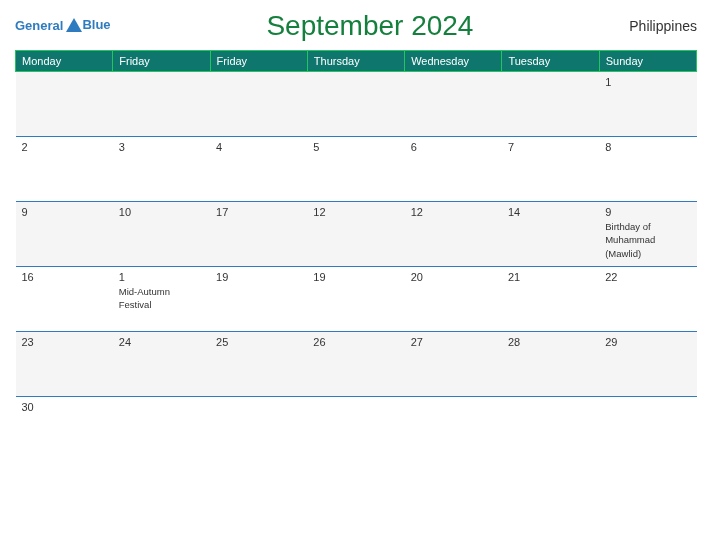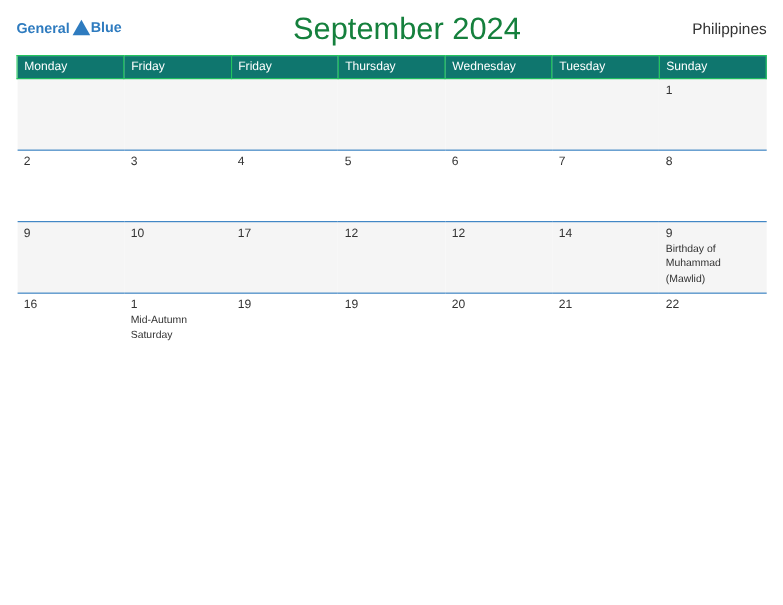--- a/index.html
+++ b/index.html
@@ -196,32 +196,66 @@
           </td>
           <td>
             <span class="day-number">14</span>
           </td>
           <td><span class="day-number">9</span><span class="event-text">Birthday of Muhammad (Mawlid)</span></td>
         </tr>
         <tr>
           <td>
             <span class="day-number">16</span>
           </td>
-          <td><span class="day-number">1</span><span class="event-text">Mid-Autumn Saturday</span></td>
+          <td><span class="day-number">1</span><span class="event-text">Mid-Autumn Festival</span></td>
           <td>
             <span class="day-number">19</span>
           </td>
           <td>
             <span class="day-number">19</span>
           </td>
           <td>
             <span class="day-number">20</span>
           </td>
           <td>
             <span class="day-number">21</span>
           </td>
           <td>
             <span class="day-number">22</span>
           </td>
+        </tr>
+        <tr>
+          <td>
+            <span class="day-number">23</span>
+          </td>
+          <td>
+            <span class="day-number">24</span>
+          </td>
+          <td>
+            <span class="day-number">25</span>
+          </td>
+          <td>
+            <span class="day-number">26</span>
+          </td>
+          <td>
+            <span class="day-number">27</span>
+          </td>
+          <td>
+            <span class="day-number">28</span>
+          </td>
+          <td>
+            <span class="day-number">29</span>
+          </td>
+        </tr>
+        <tr class="last-row">
+          <td>
+            <span class="day-number">30</span>
+          </td>
+          <td></td>
+          <td></td>
+          <td></td>
+          <td></td>
+          <td></td>
+          <td></td>
         </tr>
       </tbody>
   </table>
 </div>
 
 </body></html>

